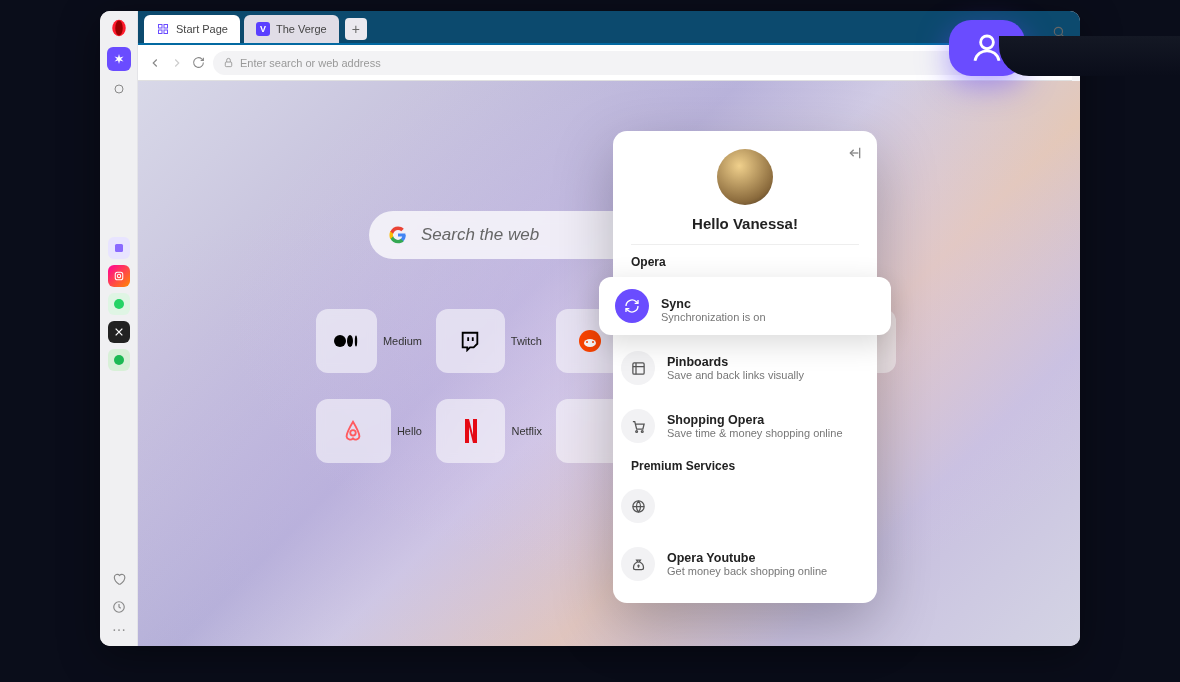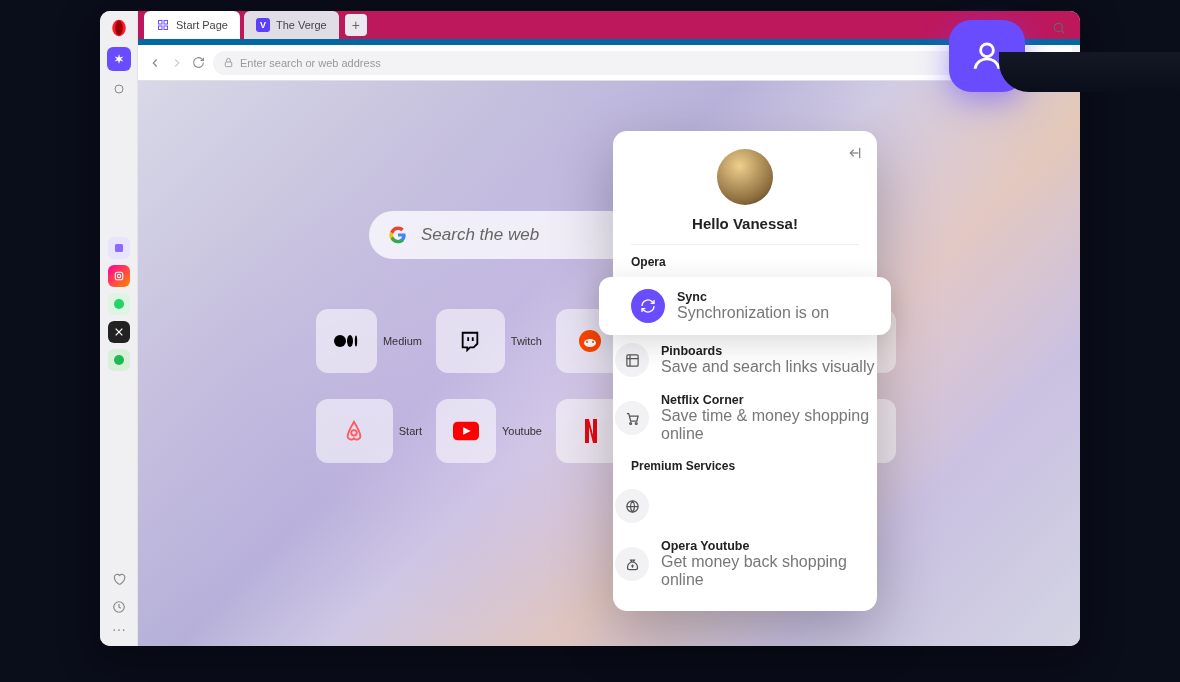--- a/index.html
+++ b/index.html
@@ -46,23 +46,23 @@
   margin-bottom: 6px; cursor: pointer;
   display: flex; align-items: center; justify-content: center;
   font-size: 12px;
 }
 .sidebar .spacer { flex: 1; }
 .sidebar .bottom-icons { display: flex; flex-direction: column; align-items: center; gap: 14px; padding-bottom: 14px; color: #888; }
 
 
 .tab-bar {
   position: absolute; left: 38px; right: 0; top: 0; height: 34px;
-  background: #be185d;
+  background: #0c4a6e;
   display: flex; align-items: flex-end; padding: 0 6px;
-  border-bottom: 6px solid #0369a1;
+  border-bottom: 2px solid #0369a1;
 }
 .tab {
   height: 28px; padding: 0 12px;
   display: flex; align-items: center; gap: 6px;
   font-size: 11px; color: #444;
   border-radius: 6px 6px 0 0;
   cursor: pointer;
 }
 .tab.active { background: #fff; }
 .tab.inactive { background: #e0dde6; margin-left: 4px; }
@@ -138,21 +138,21 @@
   background: rgba(255,255,255,0.55);
   display: flex; align-items: center; justify-content: center;
   backdrop-filter: blur(4px);
 }
 .tile .label { font-size: 11px; color: #333; }
 
 
 .profile-btn {
   position: absolute;
   right: 155px; top: 20px;
-  width: 76px; height: 72px;
+  width: 76px; height: 56px;
   border-radius: 22px;
   background: #6a4cff;
   display: flex; align-items: center; justify-content: center;
   box-shadow: 0 10px 30px rgba(106,76,255,0.5);
   cursor: pointer;
   z-index: 100;
 }
 .profile-btn::after {
   content: '';
   position: absolute;
@@ -184,39 +184,41 @@
 .popover .hello {
   text-align: center; font-weight: 700; font-size: 15px; color: #222;
   margin-bottom: 12px;
 }
 .popover .divider { height: 1px; background: #eee; margin: 0 18px 10px; }
 .popover .section-title {
   font-size: 12px; font-weight: 700; color: #222; padding: 0 18px; margin-bottom: 8px;
 }
 .popover .item {
   display: flex; align-items: center; gap: 12px;
-  padding: 8px 2px;
+  padding: 8px 8px;
   cursor: pointer;
+  margin-top: 8px;
 }
 .popover .item .iicon {
   width: 34px; height: 34px; border-radius: 50%;
   background: #f2f2f4;
   display: flex; align-items: center; justify-content: center;
   color: #555; flex-shrink: 0;
 }
 .popover .item .txt .t1 { font-size: 12.5px; font-weight: 600; color: #222; }
-.popover .item .txt .t2 { font-size: 16px; color: #777; }
+.popover .item .txt .t2 { font-size: 11px; color: #777; }
 
 .popover .item.sync {
   position: relative;
   margin: 0 -14px;
-  padding: 12px 32px;
+  padding: 12px 16px;
   background: #fff;
   border-radius: 12px;
   box-shadow: 0 8px 30px rgba(0,0,0,0.15);
+  align-items: flex-end;
 }
 .popover .item.sync .iicon { background: #6a4cff; color: #fff; }
 
 
 svg { display: block; }
 </style>
 </head>
 <body>
 
 <div class="browser-window">
@@ -414,30 +416,21 @@
           <span class="label"></span>
         </div>
 
       <div class="tile">
         <div class="card">
             <svg width="22" height="24" viewBox="0 0 24 26" fill="none" stroke="#ff5a5f" stroke-width="2">
               <path d="M12 3c3 5 7 13 7 16a4 4 0 0 1-7 2 4 4 0 0 1-7-2c0-3 4-11 7-16z"></path>
               <circle cx="12" cy="15" r="3"></circle>
             </svg>
           </div>
-        <span class="label">Start</span>
-      </div>
-      <div class="tile">
-        <div class="card">
-            <svg width="26" height="20" viewBox="0 0 28 20">
-              <rect width="28" height="20" rx="5" fill="#ff0000"></rect>
-              <path d="M11 6l8 4-8 4z" fill="#fff"></path>
-            </svg>
-          </div>
-        <span class="label">Youtube</span>
+        <span class="label">Hello</span>
       </div>
       <div class="tile">
         <div class="card">
             <svg width="14" height="24" viewBox="0 0 14 24">
               <path d="M1 0h4l4 16V0h4v24h-4L5 8v16H1z" fill="#e50914"></path>
             </svg>
           </div>
         <span class="label">Netflix</span>
       </div>
       <div class="tile">
@@ -489,34 +482,34 @@
 
   <div class="item">
     <div class="iicon">
       <svg width="15" height="15" viewBox="0 0 24 24" fill="none" stroke="currentColor" stroke-width="2">
             <rect x="3" y="3" width="18" height="18" rx="2"></rect>
             <path d="M8 3v18M3 9h18"></path>
           </svg>
     </div>
     <div class="txt">
       <div class="t1">Pinboards</div>
-      <div class="t2">Save and search links visually</div>
+      <div class="t2">Save and back links visually</div>
     </div>
   </div>
 
   <div class="item">
     <div class="iicon">
       <svg width="15" height="15" viewBox="0 0 24 24" fill="none" stroke="currentColor" stroke-width="2">
             <circle cx="9" cy="20" r="1.5"></circle>
             <circle cx="18" cy="20" r="1.5"></circle>
             <path d="M3 4h3l3 12h10l2-8H7"></path>
           </svg>
     </div>
     <div class="txt">
-      <div class="t1">Netflix Corner</div>
+      <div class="t1">Shopping Opera</div>
       <div class="t2">Save time &amp; money shopping online</div>
     </div>
   </div>
 
   <div style="height:8px"></div>
   <div class="section-title">Premium Services</div>
 
   <div class="item">
     <div class="iicon">
       <svg width="15" height="15" viewBox="0 0 24 24" fill="none" stroke="currentColor" stroke-width="2">

